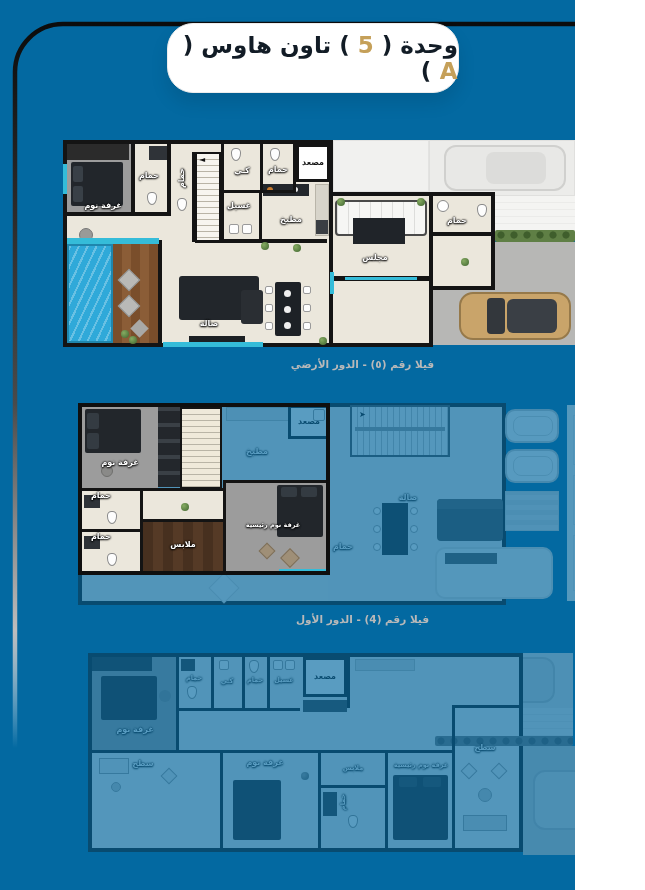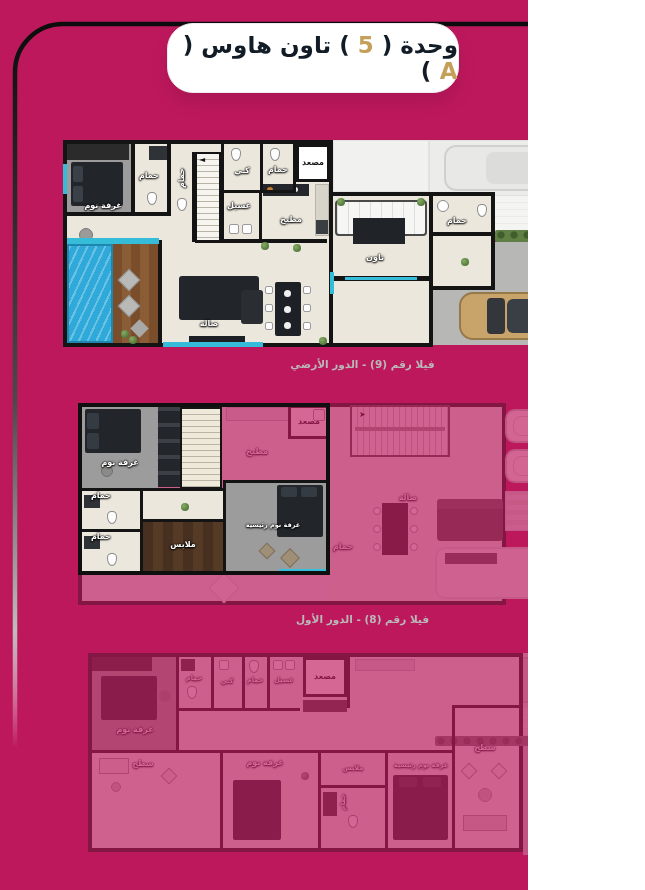--- a/index.html
+++ b/index.html
@@ -1,16 +1,16 @@
 <!DOCTYPE html>
 <html lang="ar"><head>
 <meta charset="utf-8">
 <style>
   html,body{margin:0;padding:0;background:#fff;}
-  #page{position:relative;width:528px;height:890px;background:#be185d;overflow:hidden;
+  #page{position:relative;width:575px;height:890px;background:#0369a1;overflow:hidden;
         font-family:"DejaVu Sans","Liberation Sans",sans-serif;}
   .f{position:absolute;box-sizing:border-box;}
   .plan{position:absolute;}
   .lbl{position:absolute;transform:translate(-50%,-50%);color:#fff;font-weight:700;font-size:8px;
        line-height:1;white-space:nowrap;direction:rtl;z-index:7;
        text-shadow:0 0 2px #000,0 0 2px #000,0 1px 2px rgba(0,0,0,.9);}
   .lbl.sm{font-size:6.5px;}
   .lbl.rot{transform:translate(-50%,-50%) rotate(-90deg);}
   .wall{background:#141414;z-index:4;}
   .cyan{background:#35bcd9;z-index:5;}
@@ -136,21 +136,21 @@
     <div class="f counter" style="left:252px;top:44px;width:14px;height:52px"></div>
     <div class="f dark" style="left:253px;top:80px;width:12px;height:14px;background:#3a3e43"></div>
     <span class="lbl" style="left:228px;top:80px">مطبخ</span>
 
     <div class="f washer" style="left:166px;top:84px"></div>
     <div class="f washer" style="left:179px;top:84px"></div>
     <span class="lbl" style="left:176px;top:66px">غسيل</span>
 
     <div class="f sofa-white" style="left:272px;top:60px;width:92px;height:36px"></div>
     <div class="f dark" style="left:290px;top:78px;width:52px;height:26px;background:#202429"></div>
-    <span class="lbl" style="left:312px;top:118px">تاون</span>
+    <span class="lbl" style="left:312px;top:118px">مجلس</span>
     <div class="f cyan" style="left:282px;top:137px;width:72px;height:3px"></div>
     <div class="f cyan" style="left:267px;top:132px;width:4px;height:22px"></div>
     <div class="f plant" style="left:274px;top:58px"></div>
     <div class="f plant" style="left:354px;top:58px"></div>
 
     <div class="f" style="left:374px;top:60px;width:12px;height:12px;background:#fff;border:1px solid #8a8a8a;border-radius:50%;z-index:5"></div>
     <div class="f toilet" style="left:414px;top:64px"></div>
     <span class="lbl" style="left:394px;top:81px">حمام</span>
     <div class="f wall" style="left:368px;top:92px;width:62px;height:4px"></div>
     <div class="f plant" style="left:398px;top:118px"></div>
@@ -179,21 +179,21 @@
     <div class="f cyan" style="left:4px;top:98px;width:92px;height:6px"></div>
     <div class="f pool" style="left:4px;top:104px;width:46px;height:99px"></div>
     <div class="f deck" style="left:50px;top:104px;width:46px;height:99px"></div>
     <div class="f diam" style="left:58px;top:132px;width:16px;height:16px;background:#b9b9b7;border:1px solid #8a8a88;z-index:3;position:absolute"></div>
     <div class="f diam" style="left:58px;top:158px;width:16px;height:16px;background:#b9b9b7;border:1px solid #8a8a88;z-index:3;position:absolute"></div>
     <div class="f diam" style="left:70px;top:182px;width:13px;height:13px;background:#a9a9a7;z-index:3;position:absolute"></div>
     <div class="f plant" style="left:58px;top:190px"></div>
     <div class="f cyan" style="left:100px;top:202px;width:100px;height:5px"></div>
     <div class="f cyan" style="left:0;top:24px;width:4px;height:30px"></div>
   </div>
-  <div class="caption" style="top:358px">فيلا رقم (9) - الدور الأرضي</div>
+  <div class="caption" style="top:358px">فيلا رقم (٥) - الدور الأرضي</div>
 
   <div class="plan" style="left:63px;top:395px;width:567px;height:215px;z-index:2">
 
     <div class="f faded" style="left:0;top:0;width:567px;height:215px">
       <div class="f villa" style="left:15px;top:8px;width:428px;height:202px"></div>
       <div class="f counter" style="left:163px;top:12px;width:100px;height:14px;background:#e0ddd4"></div>
       <div class="f washer" style="left:250px;top:14px;width:12px;height:12px"></div>
       <span class="lbl" style="left:194px;top:57px">مطبخ</span>
       <div class="f" style="left:225px;top:10px;width:42px;height:34px;background:#fff;border:3px solid #141414;z-index:4"></div>
       <span class="lbl" style="left:246px;top:27px;color:#141414;text-shadow:none">مصعد</span>
@@ -262,21 +262,21 @@
       <div class="f" style="left:24px;top:2px;width:16px;height:10px;background:#343b42;border-radius:2px"></div>
     </div>
     <div class="f diam" style="left:198px;top:150px;width:12px;height:12px;background:#9f8f77;border:1px solid #7d6f5a;z-index:3;position:absolute"></div>
     <div class="f diam" style="left:220px;top:156px;width:14px;height:14px;background:#9f8f77;border:1px solid #7d6f5a;z-index:3;position:absolute"></div>
     <span class="lbl sm" style="left:210px;top:130px">غرفة نوم رئيسية</span>
     <div class="f cyan" style="left:15px;top:24px;width:4px;height:16px"></div>
     <div class="f cyan" style="left:15px;top:98px;width:4px;height:16px"></div>
     <div class="f cyan" style="left:216px;top:174px;width:50px;height:5px"></div>
     <div class="f" style="left:15px;top:8px;width:252px;height:172px;border:4px solid #0f0f0f;z-index:6;background:transparent"></div>
   </div>
-  <div class="caption" style="top:613px">فيلا رقم (8) - الدور الأول</div>
+  <div class="caption" style="top:613px">فيلا رقم (4) - الدور الأول</div>
 
   <div class="plan faded" style="left:63px;top:650px;width:567px;height:205px;z-index:2">
     <div class="f" style="left:360px;top:3px;width:150px;height:55px;background:#dcdcda;z-index:0">
       <div class="f" style="left:12px;top:4px;width:120px;height:46px;background:#d3d3d1;border:2px solid #bcbcba;border-radius:12px"></div>
     </div>
     <div class="f" style="left:360px;top:58px;width:150px;height:28px;background:repeating-linear-gradient(180deg,#e8e8e6 0 6px,#dedddb 6px 7px);z-index:0"></div>
     <div class="f hedge" style="left:372px;top:86px;width:138px;height:10px"></div>
     <div class="f" style="left:460px;top:96px;width:107px;height:109px;background:#c9c9c7;z-index:0">
       <div class="f" style="left:10px;top:24px;width:84px;height:60px;background:#d8d8d6;border:2px solid #b9b9b7;border-radius:12px"></div>
     </div>

